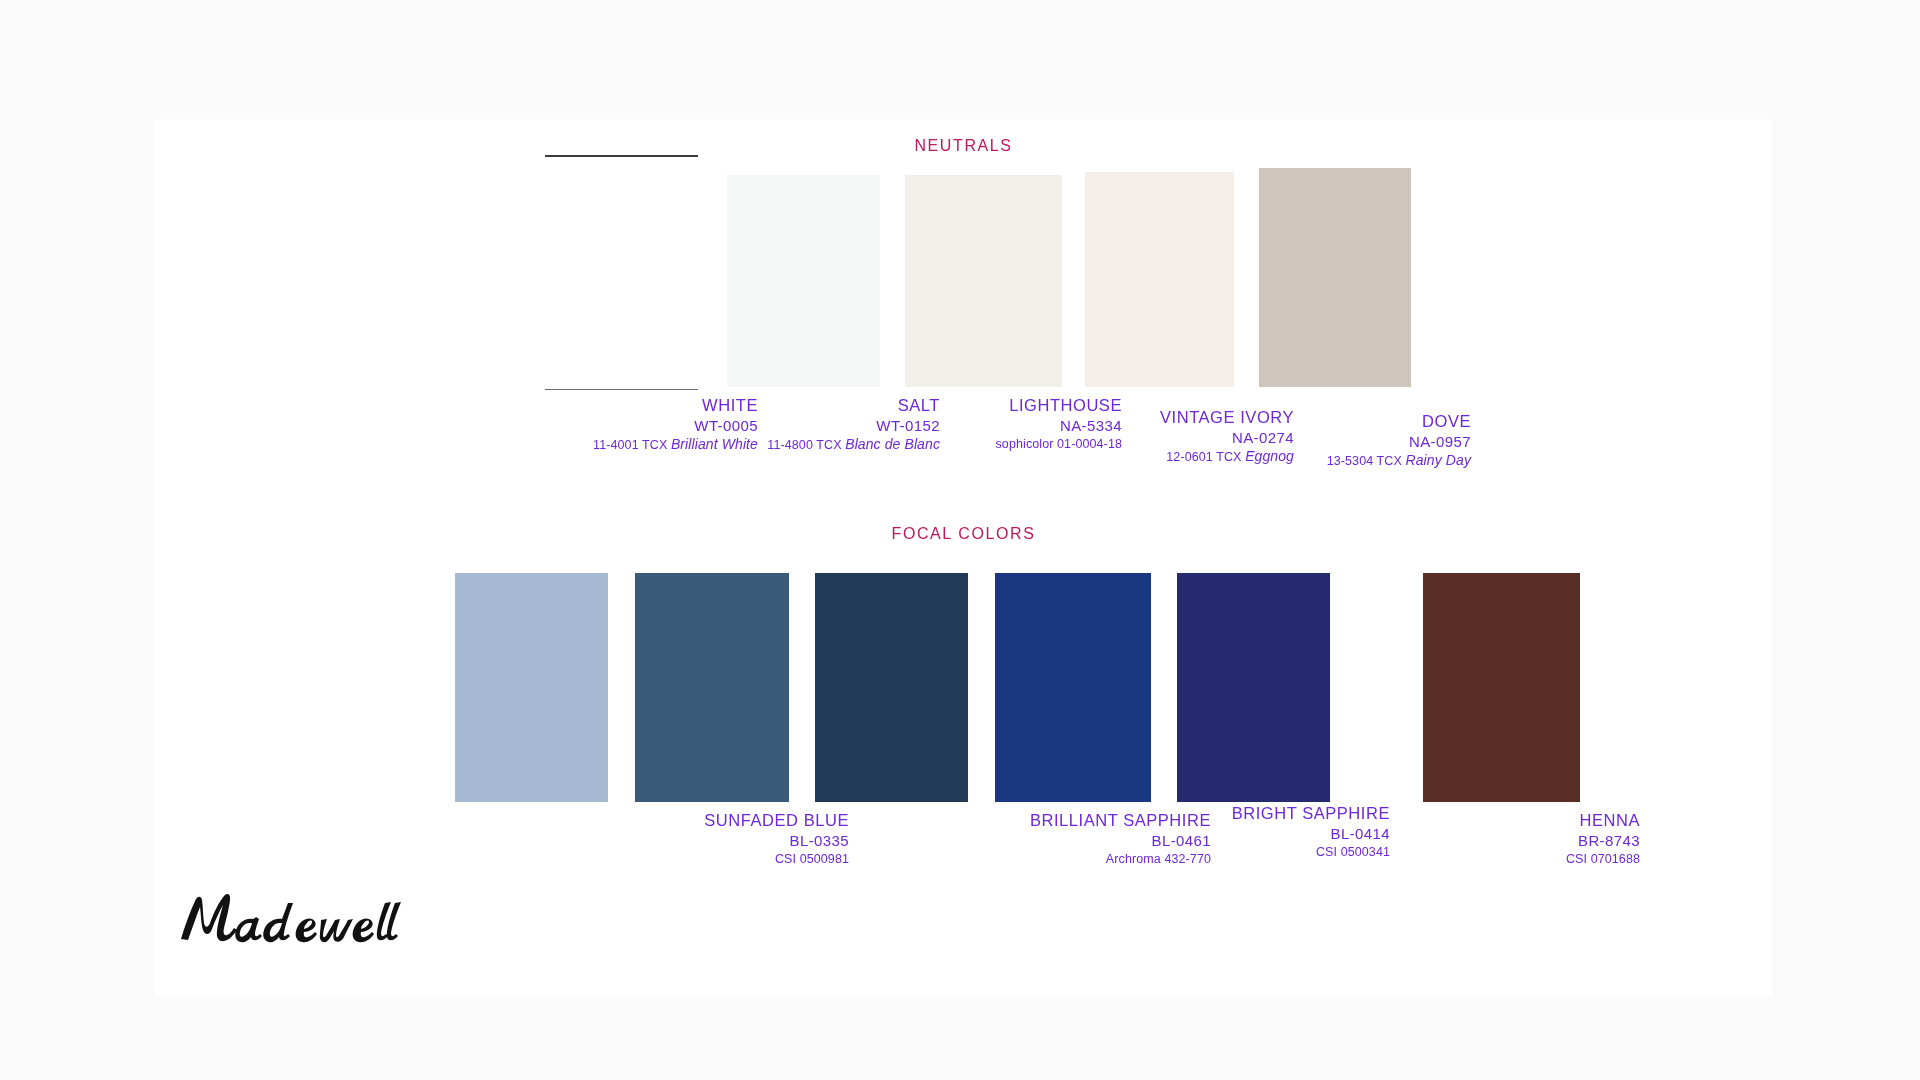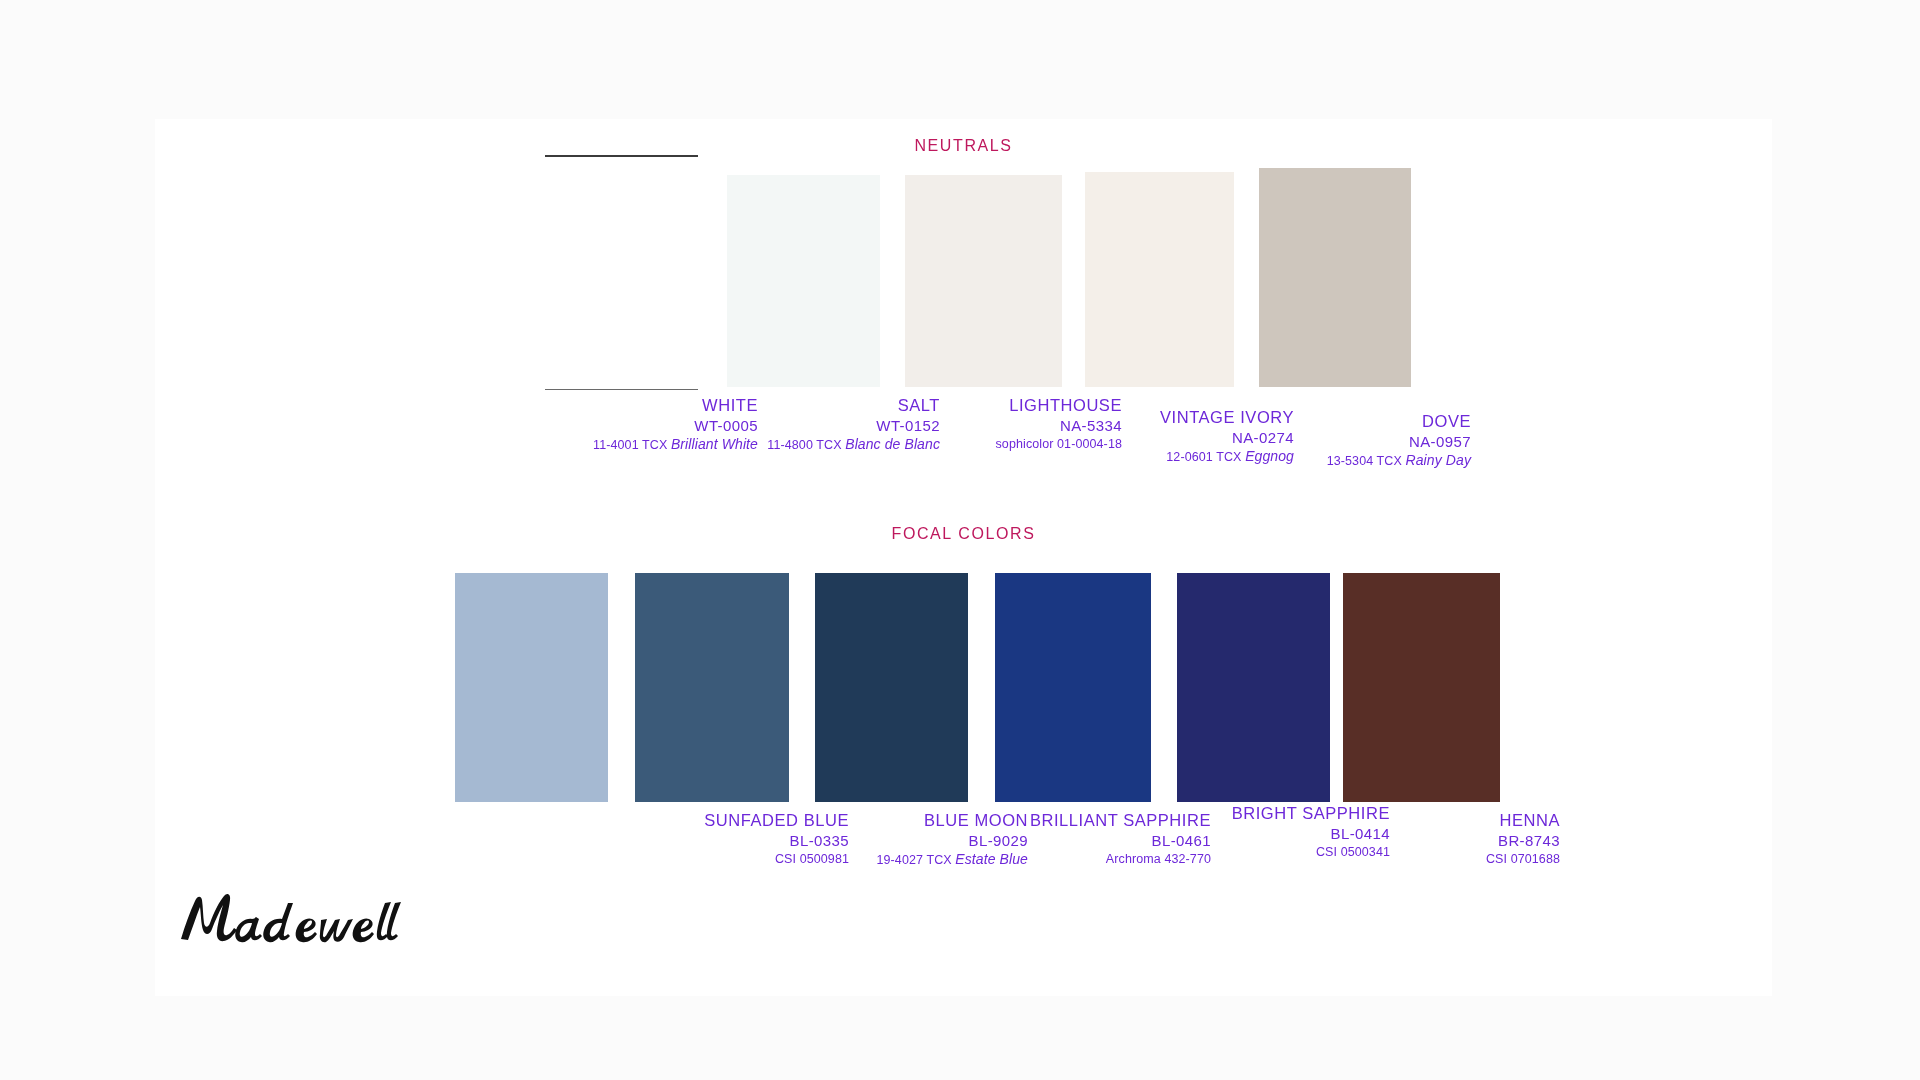--- a/index.html
+++ b/index.html
@@ -173,43 +173,38 @@
         <div class="swatch-cell" style="left: 480px; width: 154px; height: 330px;">
           <div class="swatch" title="SUNFADED BLUE" style="top: 0px; width: 154px; height: 229px; background: rgb(59, 90, 121);"></div>
           <div class="label" style="top: 237px; left: -60px; width: 274px;">
             <span class="name">SUNFADED BLUE</span>
             <span class="code">BL-0335</span>
             <span class="ref"><span>CSI  0500981</span></span>
           </div>
         </div>
         <div class="swatch-cell" style="left: 660px; width: 153px; height: 330px;">
           <div class="swatch" title="BLUE MOON" style="top: 0px; width: 153px; height: 229px; background: rgb(32, 58, 88);"></div>
-          <div class="label" style="top: 237px; left: -60px; width: 273px;">
-            <span class="name">BLUE MOON</span>
-            <span class="code">BL-9029</span>
-            <span class="ref"><span>19-4027 TCX</span> <span class="alt">Estate Blue</span></span>
-          </div>
         </div>
         <div class="swatch-cell" style="left: 840px; width: 156px; height: 330px;">
           <div class="swatch" title="BRILLIANT SAPPHIRE" style="top: 0px; width: 156px; height: 229px; background: rgb(26, 55, 130);"></div>
           <div class="label" style="top: 237px; left: -60px; width: 276px;">
             <span class="name">BRILLIANT SAPPHIRE</span>
             <span class="code">BL-0461</span>
             <span class="ref"><span>Archroma 432-770</span></span>
           </div>
         </div>
         <div class="swatch-cell" style="left: 1022px; width: 153px; height: 330px;">
           <div class="swatch" title="BRIGHT SAPPHIRE" style="top: 0px; width: 153px; height: 229px; background: rgb(37, 41, 109);"></div>
           <div class="label" style="top: 230px; left: -60px; width: 273px;">
             <span class="name">BRIGHT SAPPHIRE</span>
             <span class="code">BL-0414</span>
             <span class="ref"><span>CSI  0500341</span></span>
           </div>
         </div>
-        <div class="swatch-cell" style="left: 1188px; width: 176px; height: 330px;">
+        <div class="swatch-cell" style="left: 1268px; width: 176px; height: 330px;">
           <div class="swatch" title="HENNA" style="top: 0px; width: 157px; height: 229px; background: rgb(88, 46, 38);"></div>
           <div class="label" style="top: 237px; left: -60px; width: 277px;">
             <span class="name">HENNA</span>
             <span class="code">BR-8743</span>
             <span class="ref"><span>CSI  0701688</span></span>
           </div>
         </div>
       </div>
 
     <div id="logo">

